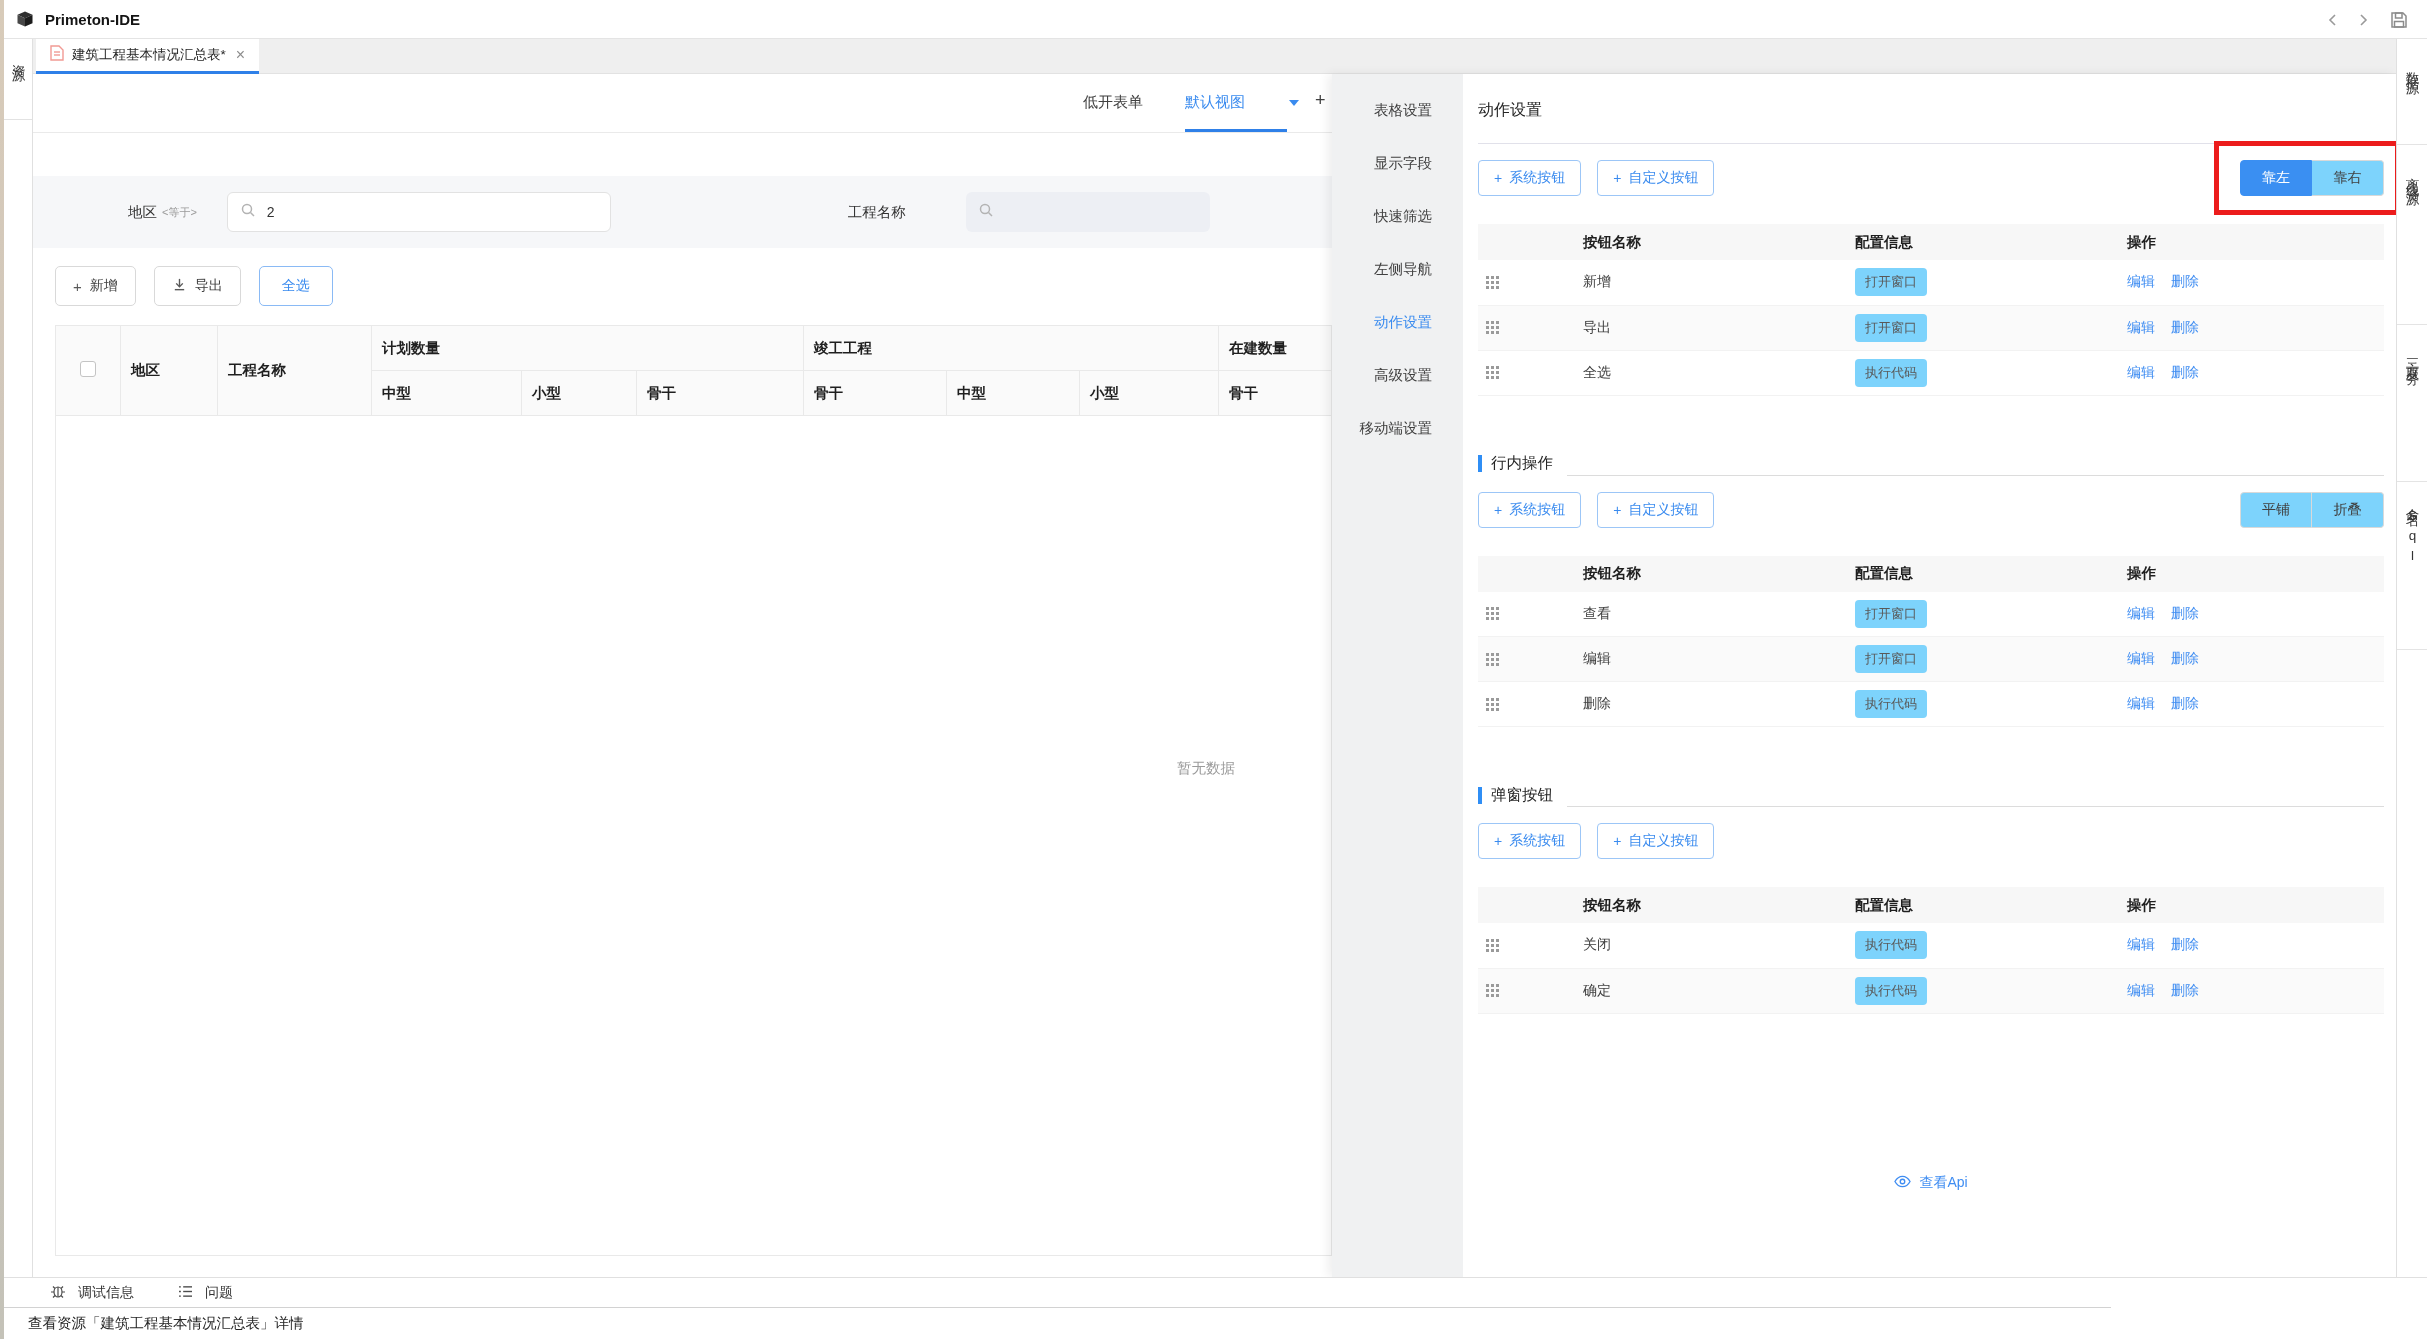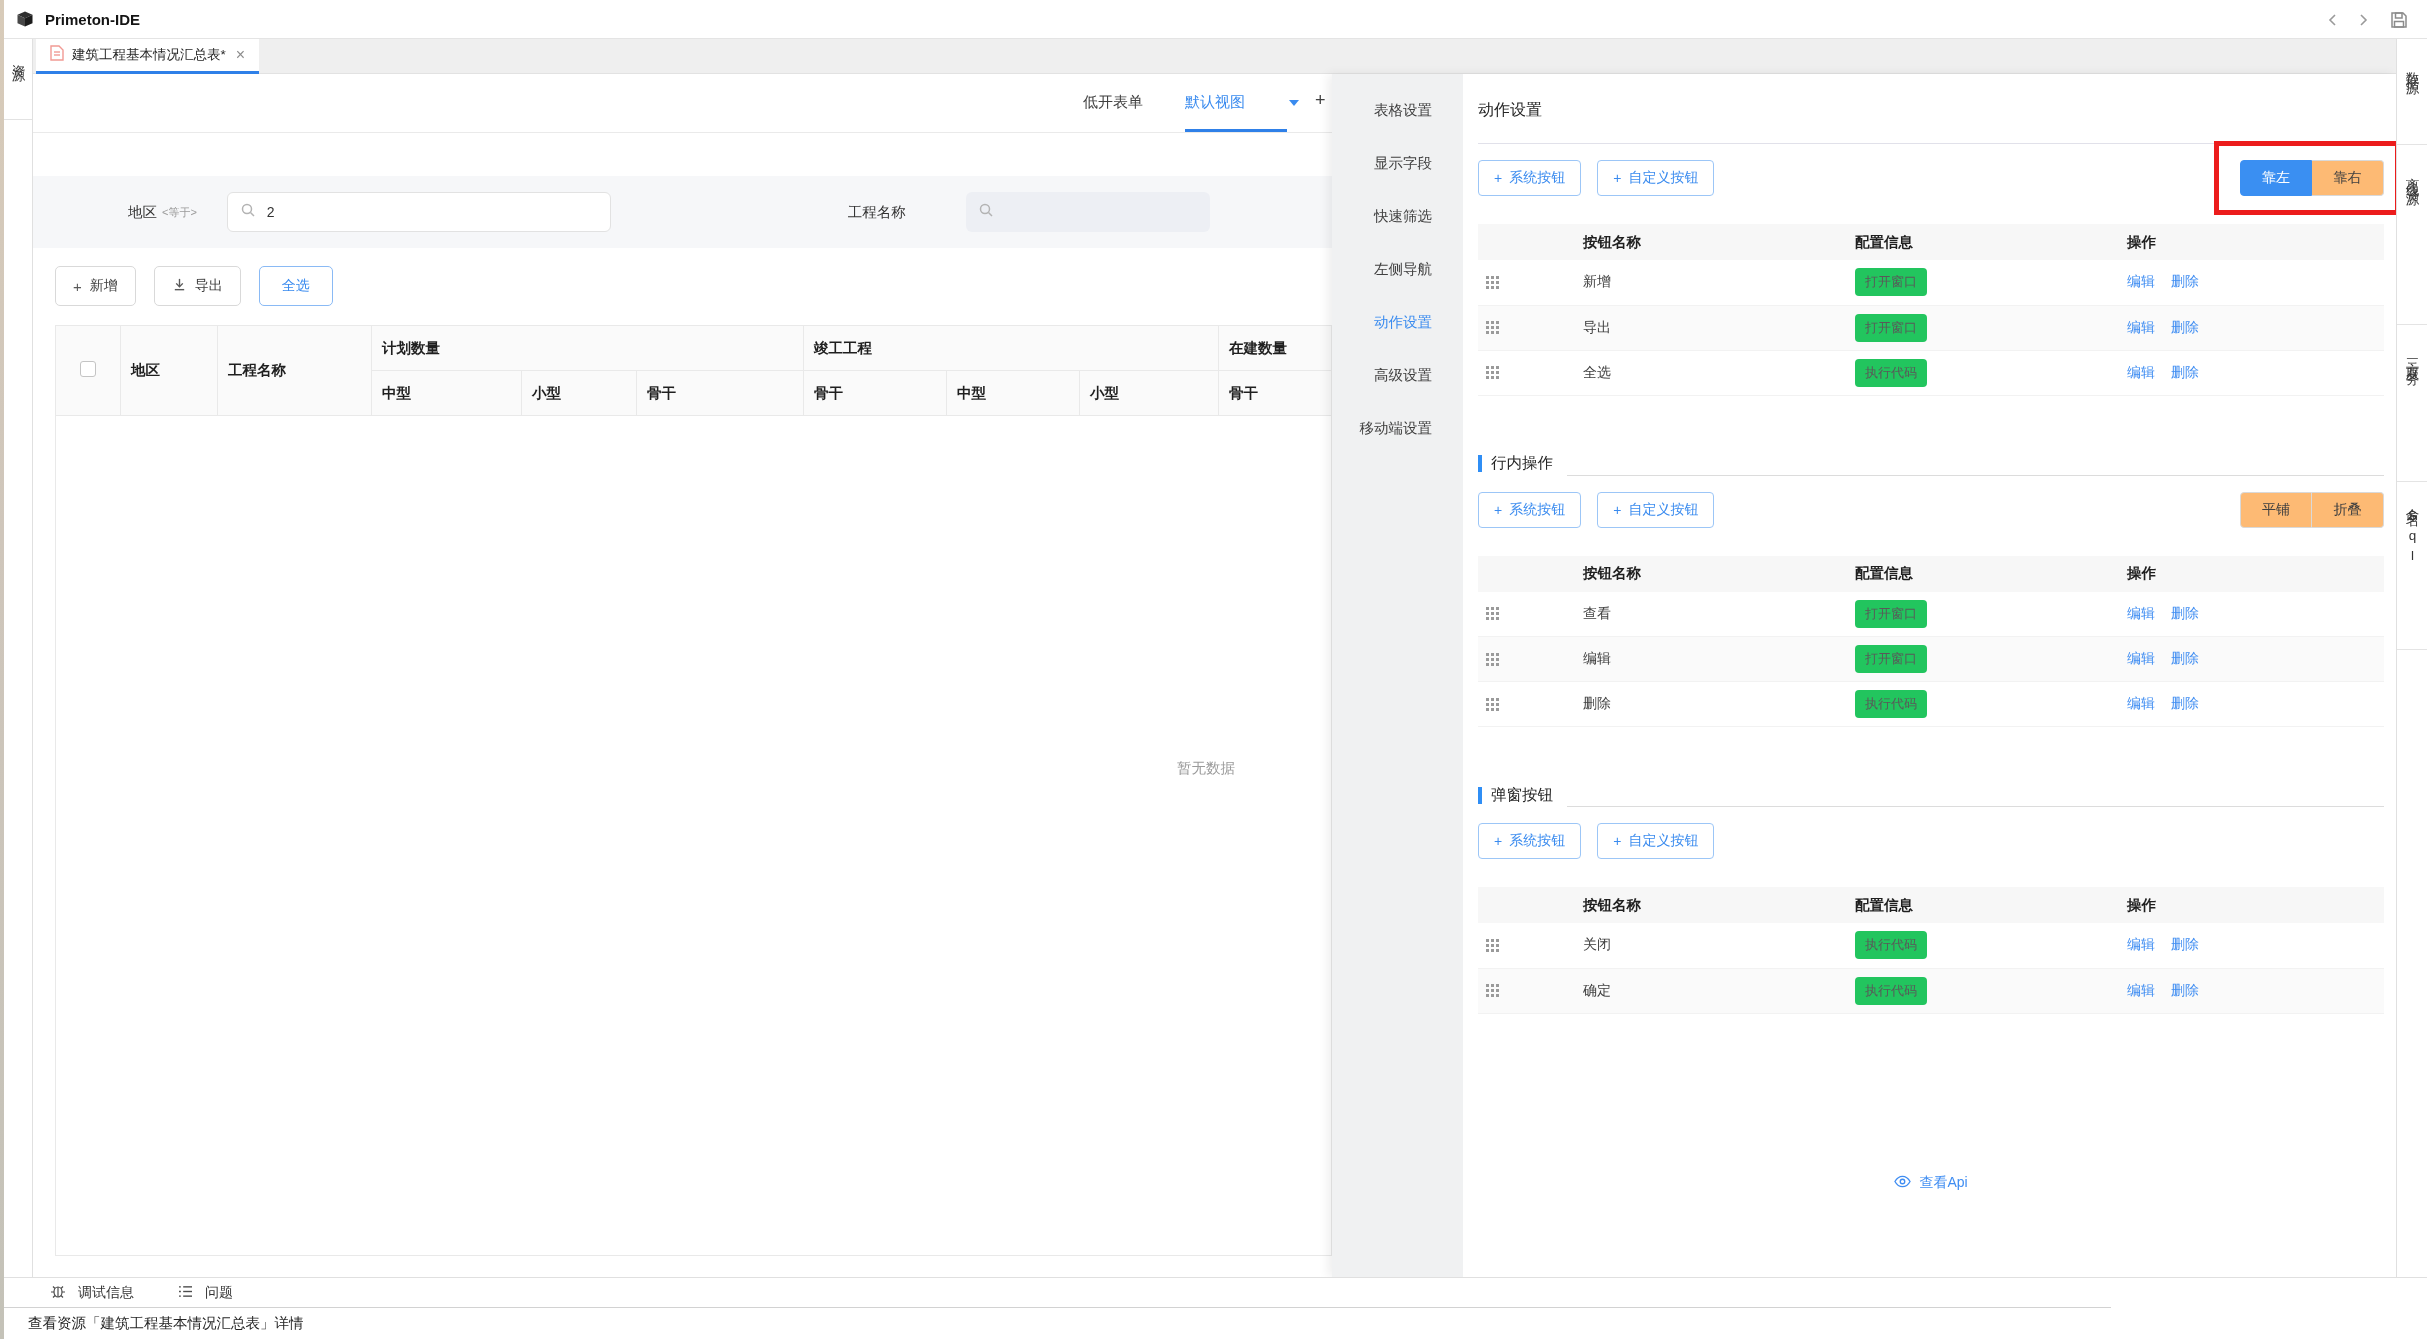--- a/index.html
+++ b/index.html
@@ -96,38 +96,38 @@
   .section-header { margin-top:56px; display:flex; align-items:center; height:24px; }
   .section-header.first { margin-top:46px; }
   .section-header .bar { width:4px; height:17px; background:#2f8ef5; margin-right:9px; }
   .section-header .stitle { font-size:15.5px; color:#262626; }
   .section-header .hrule { flex:1; height:1px; background:#dcdcdc; margin-left:14px; align-self:flex-end; }
   .add-row { margin-top:16px; height:36px; display:flex; gap:16px; position:relative; }
   .add-btn { height:36px; padding:0 15px; border:1px solid #9cc6f7; border-radius:4px;
     background:#fff; color:#3a8bef; font-size:14px; display:flex; align-items:center;
     gap:7px; cursor:pointer; }
   .seg { position:absolute; right:0; top:0; display:flex; }
-  .seg-btn { width:72px; height:36px; border:1px solid #d9d9d9; background:#fdba74;
+  .seg-btn { width:72px; height:36px; border:1px solid #d9d9d9; background:#7dd3fc;
     display:flex; align-items:center; justify-content:center; font-size:14px;
     color:#404040; cursor:pointer; }
   .seg-btn:first-child { border-radius:4px 0 0 4px; }
   .seg-btn:last-child { border-radius:0 4px 4px 0; border-left:none; }
   .seg-btn.active { background:#3a8ff2; border-color:#3a8ff2; color:#fff; }
   .annotation-box { position:absolute; right:-16px; top:-19px; width:186px; height:74px;
     border:5px solid #ec1c1c; z-index:60; pointer-events:none; }
   table.cfg-table { margin-top:28px; width:906px; border-collapse:collapse; table-layout:fixed; }
   .cfg-table thead th { background:#f7f7f7; height:36px; font-size:14.5px; font-weight:700;
     color:#1f1f1f; text-align:left; }
   .cfg-table tbody tr { height:45px; border-bottom:1px solid #f2f2f2; }
   .cfg-table tbody tr:nth-child(even) { background:#fafafa; }
   .cfg-table td { font-size:14px; color:#404040; }
   .dots { display:grid; grid-template-columns:repeat(3,3px); grid-gap:2px;
     width:13px; margin-left:8px; cursor:grab; }
   .dots i { width:3px; height:3px; background:#9a9a9a; }
-  .tag { display:inline-block; background:#22c55e; border-radius:4px; padding:5px 10px;
+  .tag { display:inline-block; background:#7dd3fc; border-radius:4px; padding:5px 10px;
     font-size:13px; color:#595959; }
   .lnk { color:#3f8df2; font-size:14px; margin-right:16px; cursor:pointer; text-decoration:none; }
   #api-link { margin-top:160px; display:flex; justify-content:center; align-items:center;
     gap:8px; color:#3f8df2; font-size:14px; cursor:pointer; }
 
   
   #debugbar { left:4px; top:1277px; width:2423px; height:30px; background:#fff;
     border-top:1px solid #e0e0e0; display:flex; align-items:center; z-index:15; }
   .dbg-item { display:flex; align-items:center; gap:12px; font-size:14px; color:#333; cursor:pointer; }
   #debug-item { margin-left:46px; }

